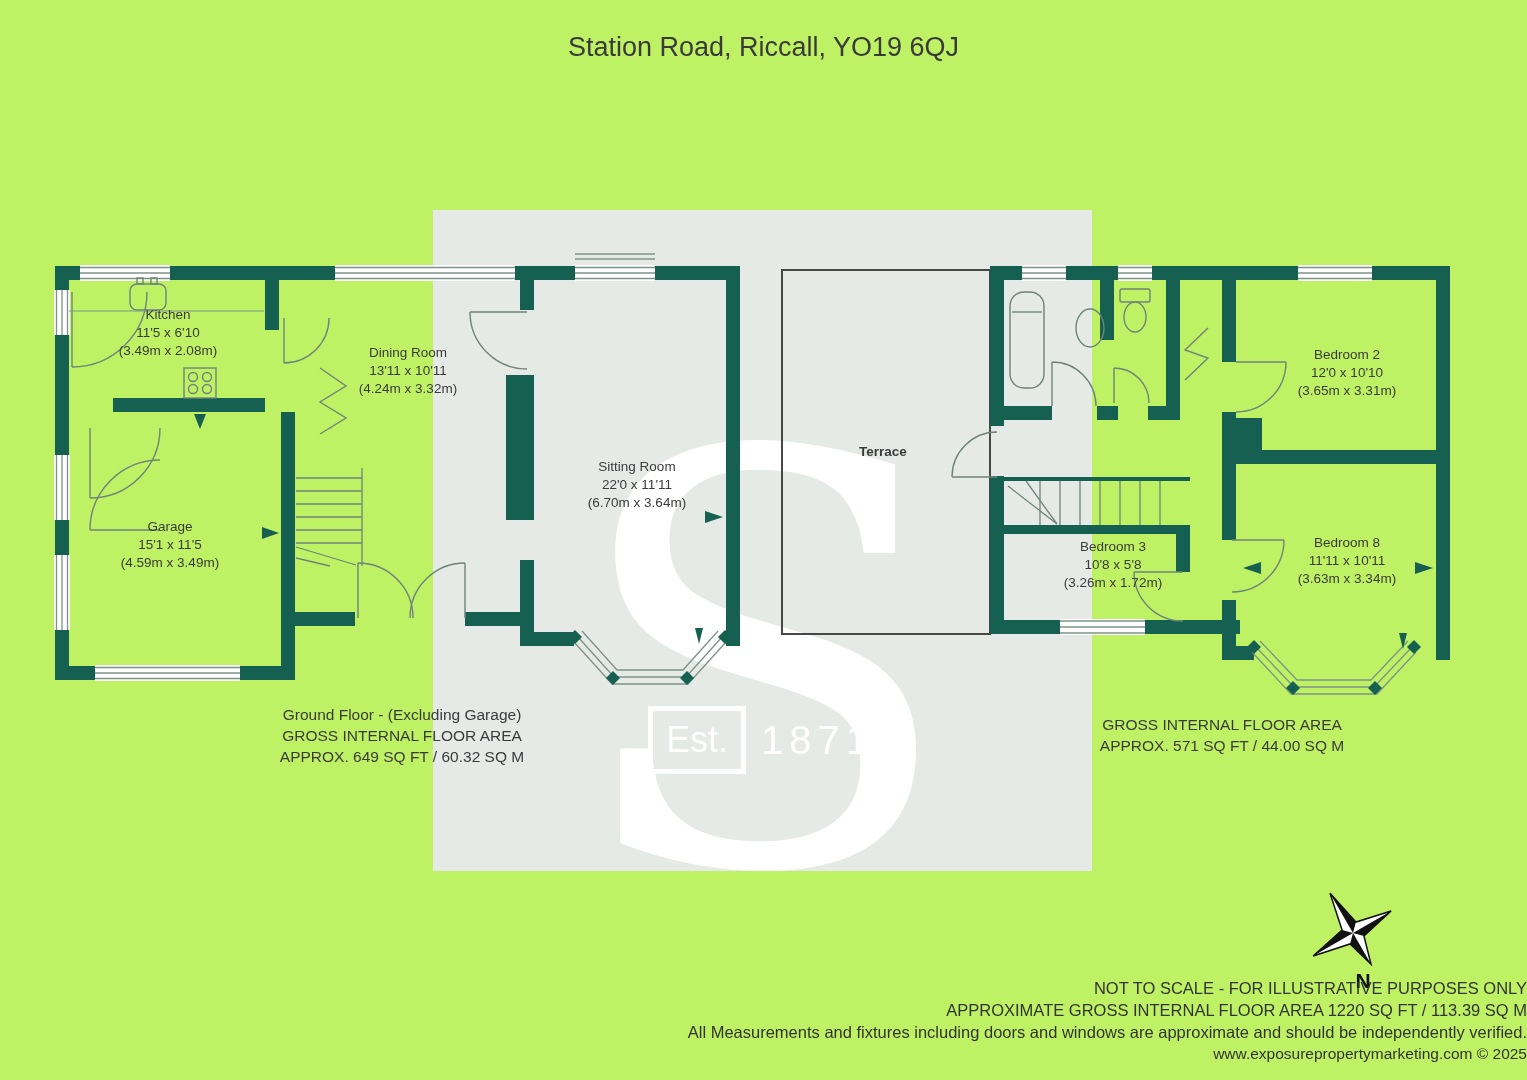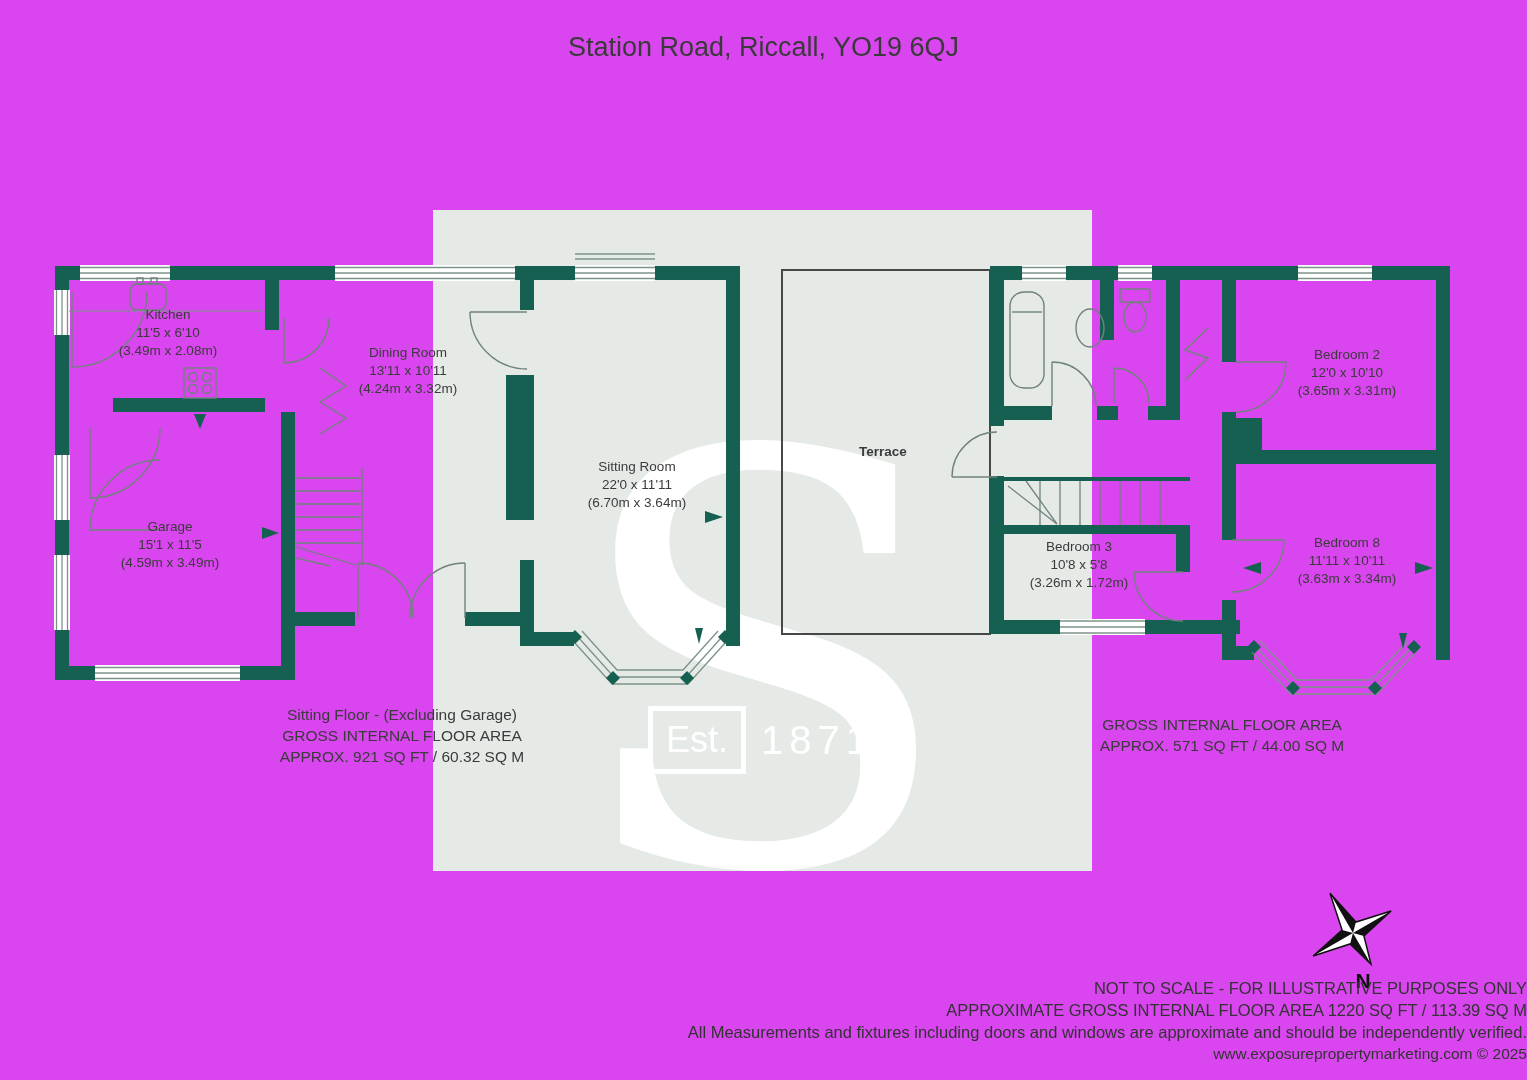--- a/index.html
+++ b/index.html
@@ -1,16 +1,16 @@
 <!DOCTYPE html>
 <html><head>
 <meta charset="utf-8">
 <style>
   html,body{margin:0;padding:0;background:#ffffff;}
-  #canvas{position:relative;width:1527px;height:1080px;background:#d946ef;overflow:hidden;
+  #canvas{position:relative;width:1527px;height:1080px;background:#bef264;overflow:hidden;
           font-family:"Liberation Sans",sans-serif;color:#3b3b3b;}
   .abs{position:absolute;}
   #title{top:32px;left:0;width:100%;text-align:center;font-size:27px;color:#3a3a3a;}
   #watermark{left:433px;top:210px;width:659px;height:661px;background:#e5eae7;z-index:1;}
   #wm-s{left:0;top:171px;width:100%;text-align:center;font-size:570px;line-height:1;
         font-family:"DejaVu Serif",serif;color:#ffffff;}
   #wm-est{left:215px;top:496px;width:88px;height:58px;border:5px solid #ffffff;
           color:#ffffff;font-size:36px;line-height:58px;text-align:center;}
   #wm-year{left:328px;top:496px;height:68px;color:#ffffff;font-size:40px;line-height:68px;
            letter-spacing:6px;}
@@ -306,35 +306,35 @@
     <div>(4.59m x 3.49m)</div>
   </div>
   <div class="abs room-label" style="left:798px;top:443px;font-weight:bold;">
     <div>Terrace</div>
   </div>
   <div class="abs room-label" style="left:1262px;top:346px;">
     <div>Bedroom 2</div>
     <div>12'0 x 10'10</div>
     <div>(3.65m x 3.31m)</div>
   </div>
-  <div class="abs room-label" style="left:994px;top:538px;">
+  <div class="abs room-label" style="left:1028px;top:538px;">
     <div>Bedroom 3</div>
     <div>10'8 x 5'8</div>
     <div>(3.26m x 1.72m)</div>
   </div>
   <div class="abs room-label" style="left:1262px;top:534px;">
     <div>Bedroom 8</div>
     <div>11'11 x 10'11</div>
     <div>(3.63m x 3.34m)</div>
   </div>
 
   <div class="abs floor-caption" style="left:202px;top:704px;">
-    <div>Sitting Floor - (Excluding Garage)</div>
+    <div>Ground Floor - (Excluding Garage)</div>
     <div>GROSS INTERNAL FLOOR AREA</div>
-    <div>APPROX. 921 SQ FT / 60.32 SQ M</div>
+    <div>APPROX. 649 SQ FT / 60.32 SQ M</div>
   </div>
   <div class="abs floor-caption" style="left:1022px;top:714px;">
     <div>GROSS INTERNAL FLOOR AREA</div>
     <div>APPROX. 571 SQ FT / 44.00 SQ M</div>
   </div>
 
   <div id="footer" class="abs">
     <div>NOT TO SCALE - FOR ILLUSTRATIVE PURPOSES ONLY</div>
     <div>APPROXIMATE GROSS INTERNAL FLOOR AREA 1220 SQ FT / 113.39 SQ M</div>
     <div>All Measurements and fixtures including doors and windows are approximate and should be independently verified.</div>

